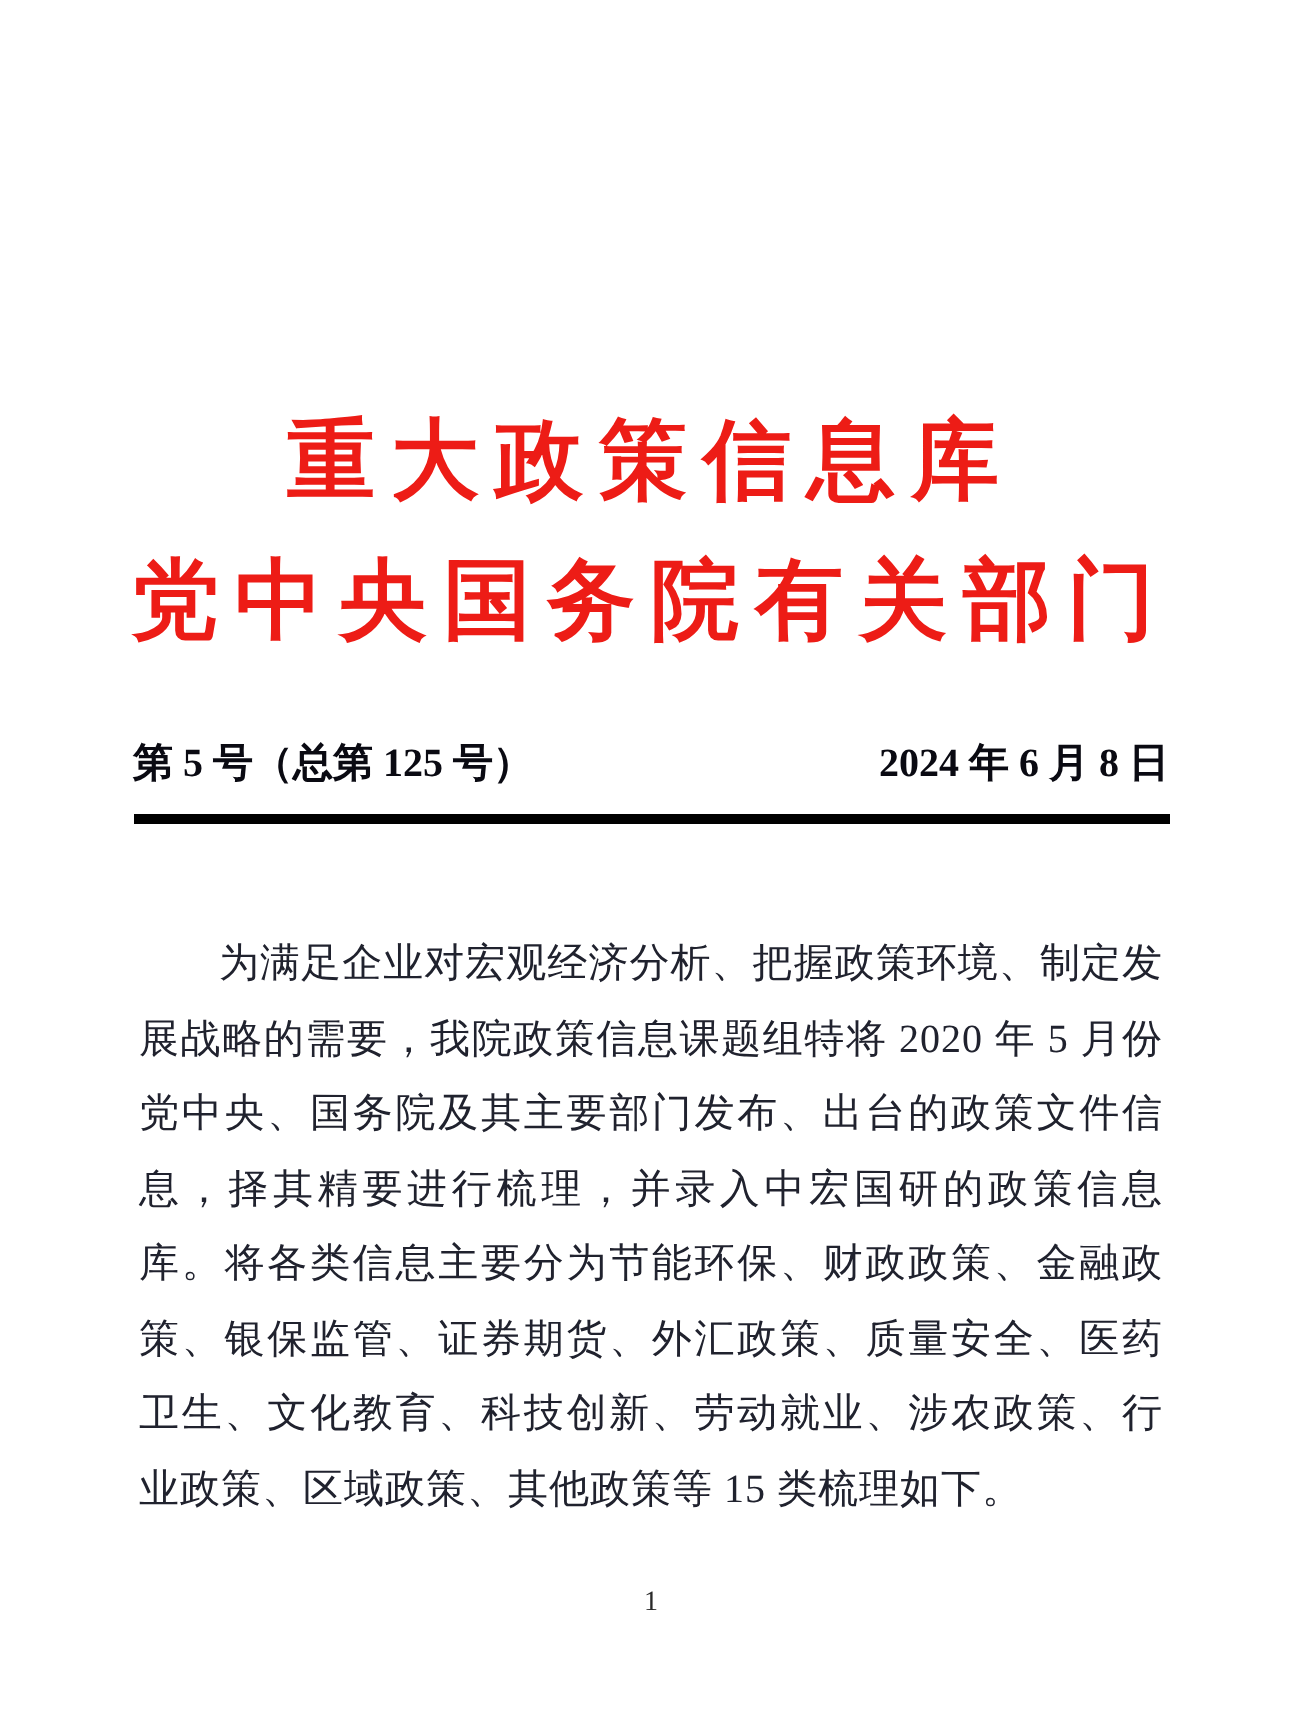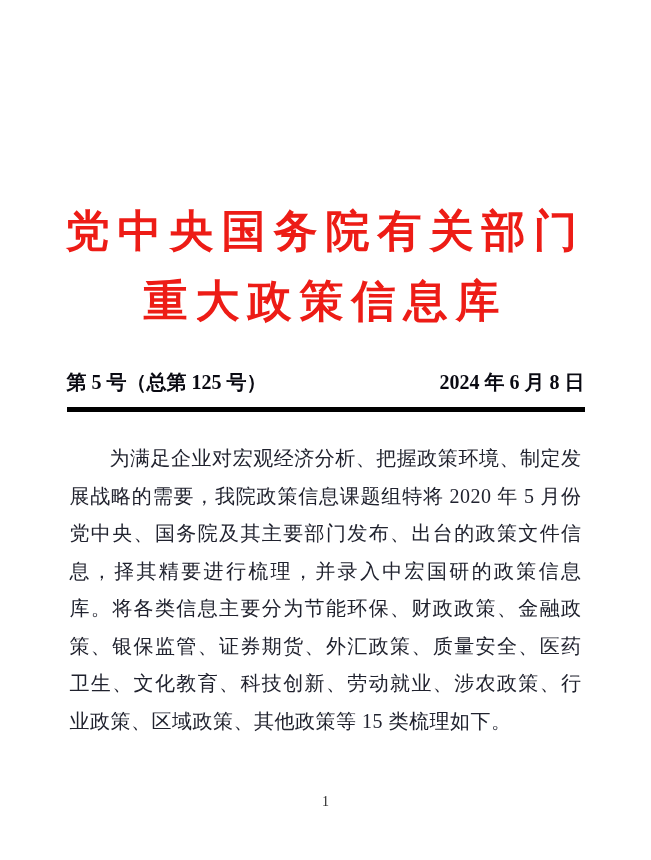--- a/index.html
+++ b/index.html
@@ -41,21 +41,21 @@
     font-size: 20px;
     line-height: 24px;
     color: #0a0a12;
   }
   .issue-no, .issue-date {
     white-space: nowrap;
     font-family: Liberation Serif, serif;
   }
   .body-text {
     width: 512px;
-    margin: 28px auto 0 auto;
+    margin: 52px auto 0 auto;
     font-size: 20px;
     line-height: 37.5px;
     letter-spacing: 0.5px;
     text-align: justify;
     text-indent: 2em;
     color: #20222e;
   }
   .page-number {
     position: absolute;
     left: 0;
@@ -65,22 +65,22 @@
     font-size: 14px;
     color: #2a2a2a;
   }
 </style>
 </head>
 <body>
 
 <div class="page">
 
   <div class="title-block">
+    <div class="title-line">重大政策信息库</div>
     <div class="title-line">党中央国务院有关部门</div>
-    <div class="title-line">重大政策信息库</div>
   </div>
 
   <div class="masthead-row">
     <span class="issue-no">第 5 号（总第 125 号）</span>
     <span class="issue-date">2024 年 6 月 8 日</span>
   </div>
 
   <p class="body-text">为满足企业对宏观经济分析、把握政策环境、制定发展战略的需要，我院政策信息课题组特将 2020 年 5 月份党中央、国务院及其主要部门发布、出台的政策文件信息，择其精要进行梳理，并录入中宏国研的政策信息库。将各类信息主要分为节能环保、财政政策、金融政策、银保监管、证券期货、外汇政策、质量安全、医药卫生、文化教育、科技创新、劳动就业、涉农政策、行业政策、区域政策、其他政策等 15 类梳理如下。</p>
 
   <div class="page-number">1</div>

